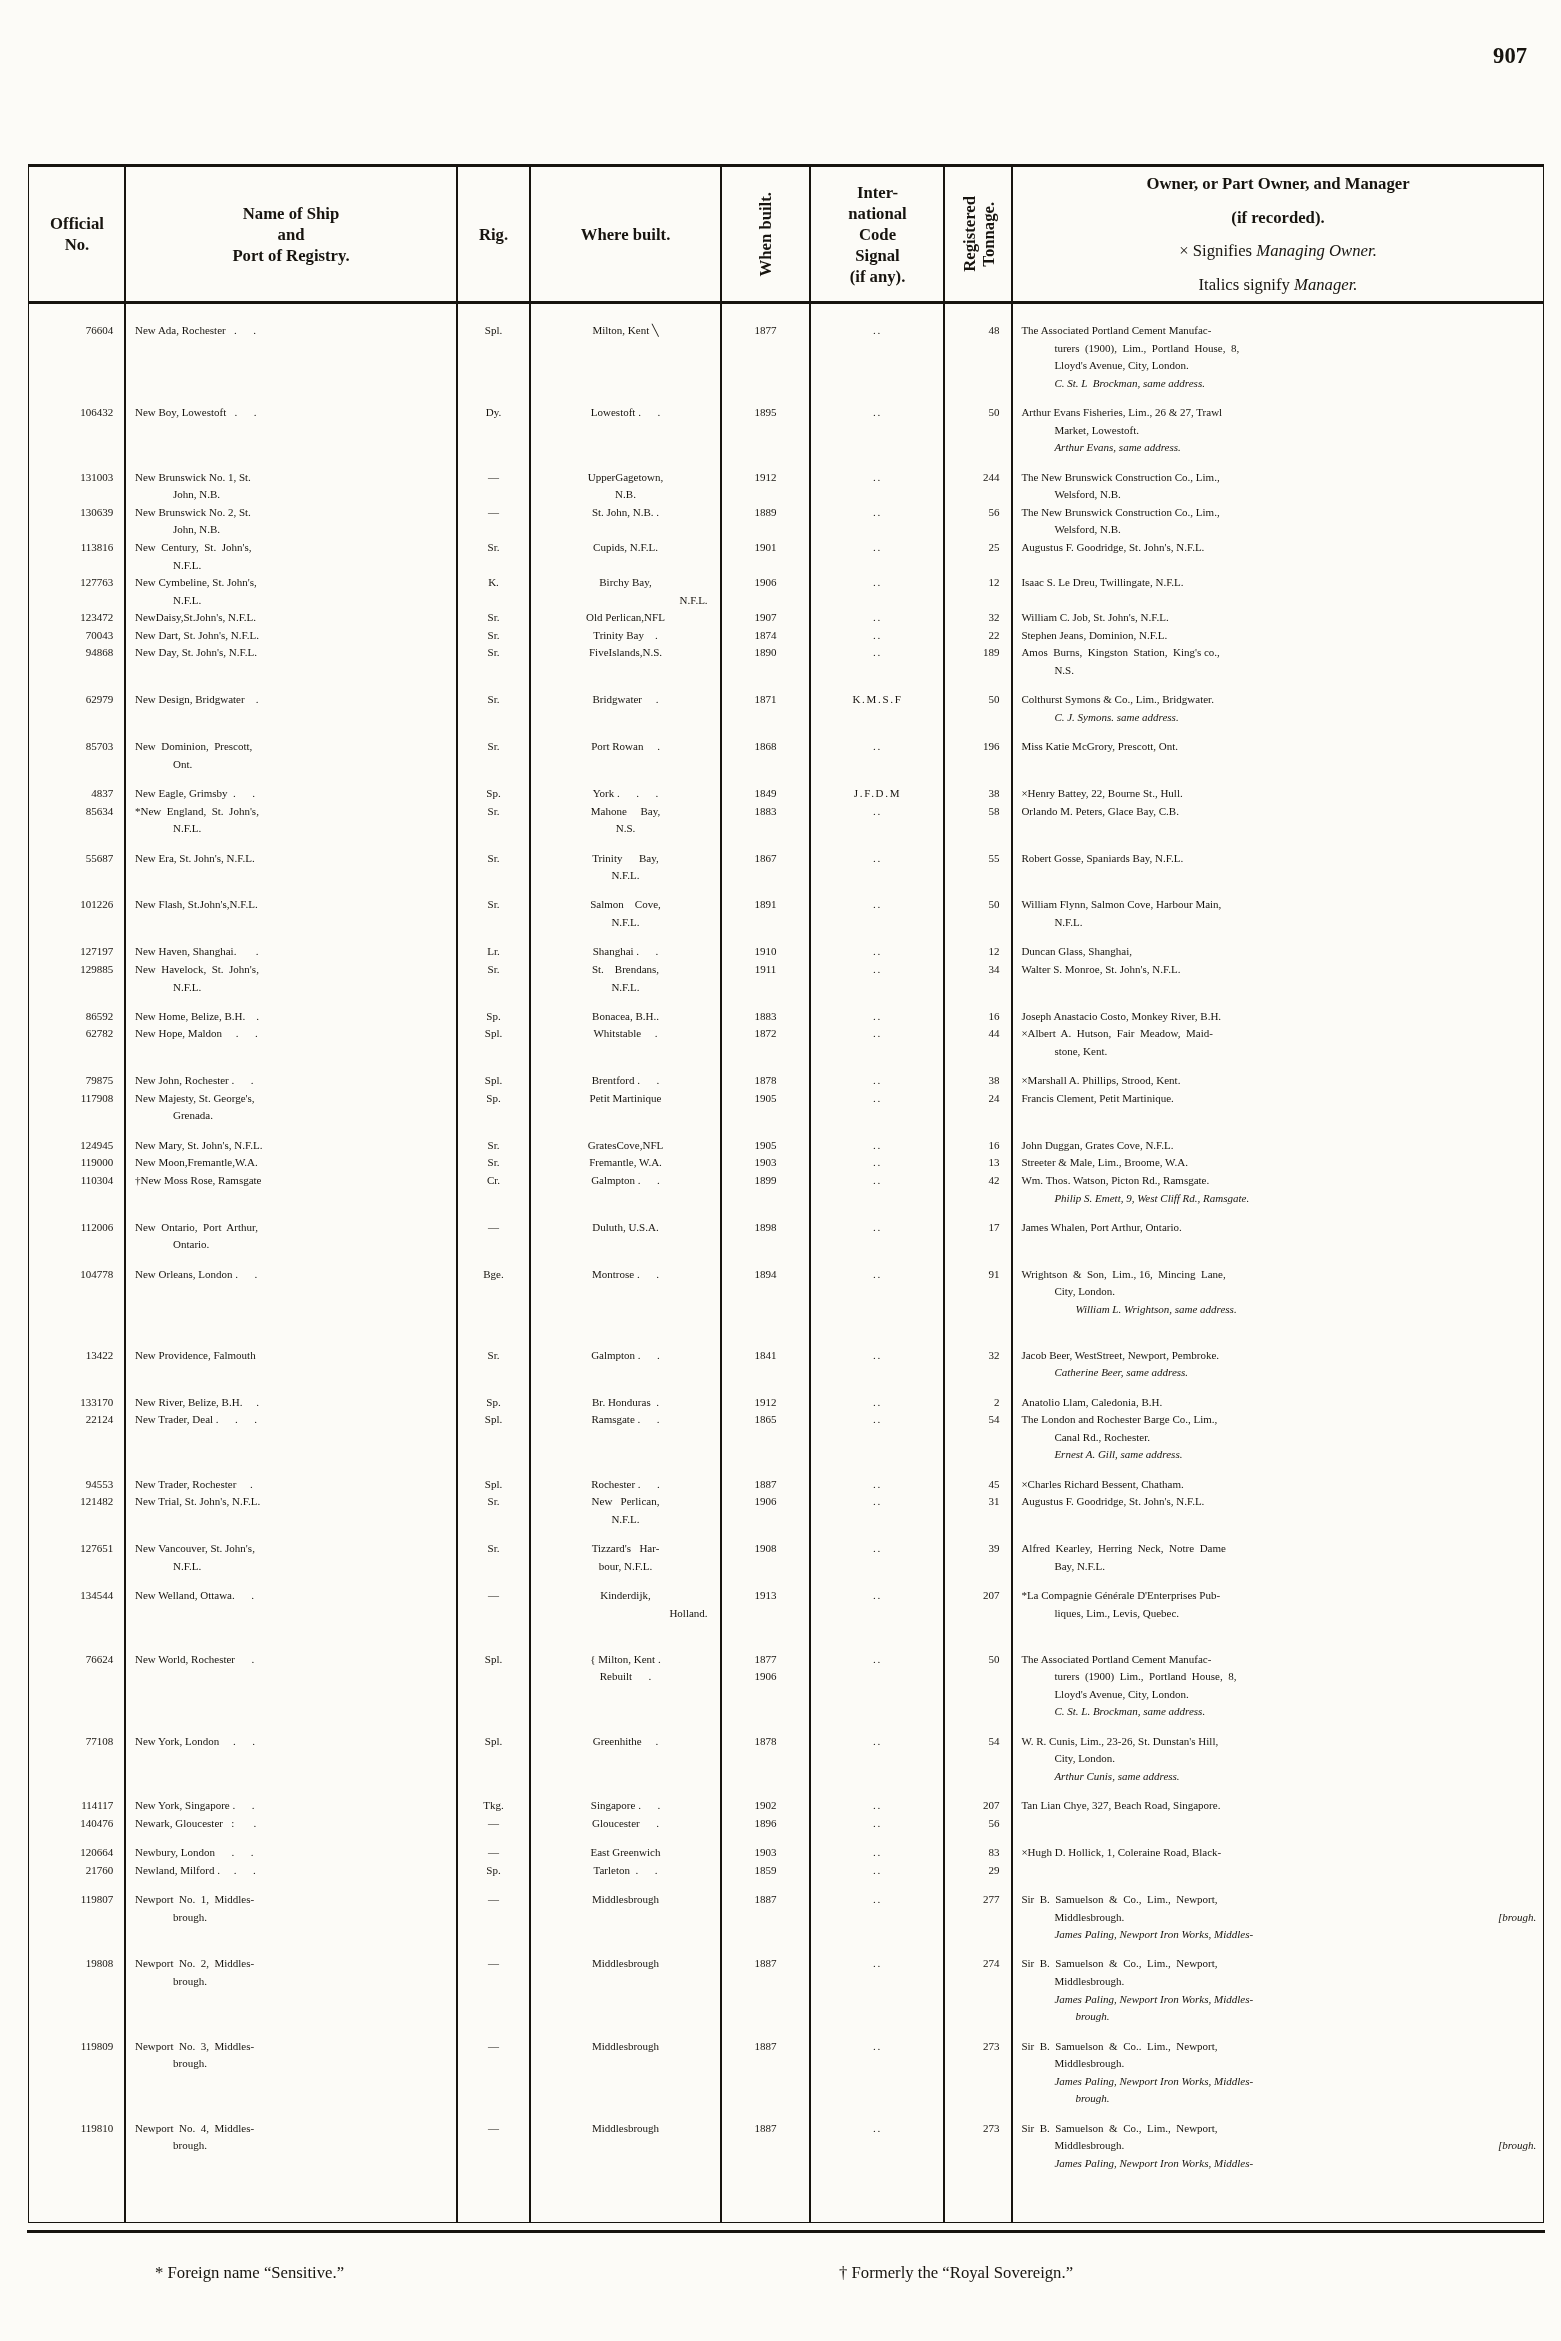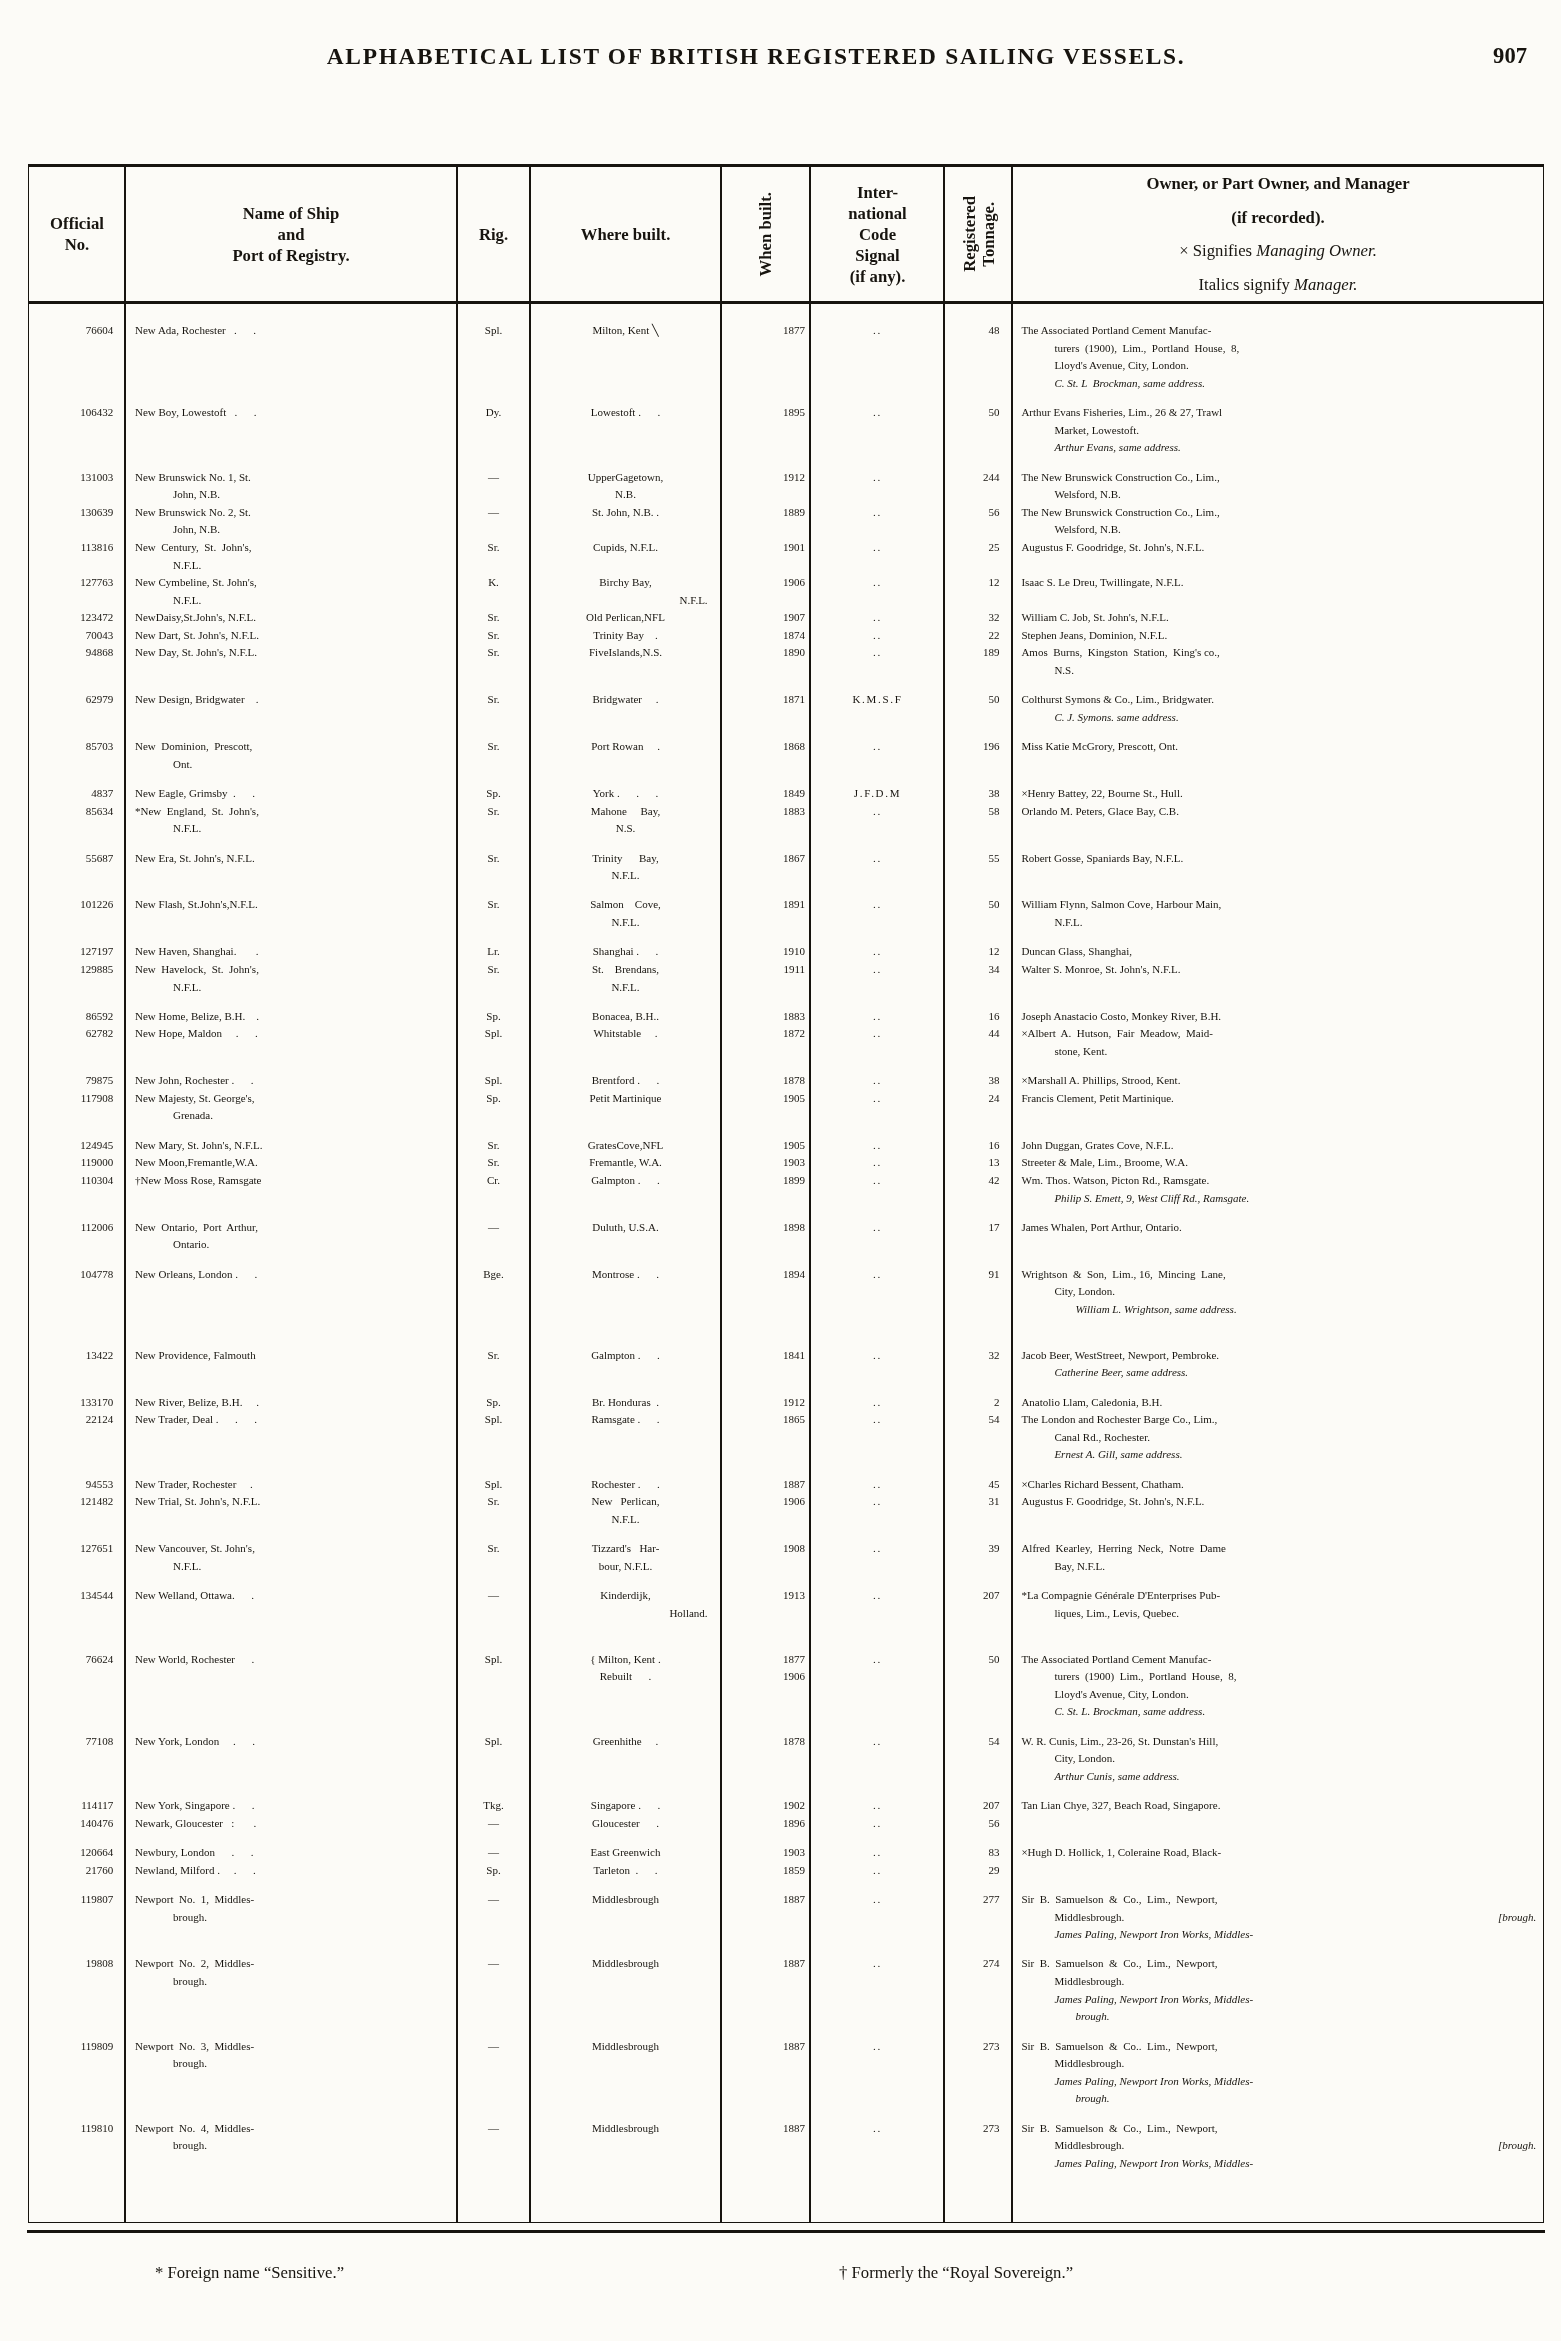--- a/index.html
+++ b/index.html
@@ -35,39 +35,38 @@
   .row.sp1 { margin-top:11.7px; }
   .row.sp2 { margin-top:28.4px; }
   .cell { padding:0 5px; }
   .ln { white-space:pre-wrap; }
   .c-no { text-align:right; padding-right:11.7px; font-variant-numeric:tabular-nums; }
   .c-name { padding-left:10px; }
   .c-name .ind { padding-left:38px; }
   .c-rig { text-align:center; }
   .c-blt { text-align:center; }
   .c-blt .rgt { text-align:right; padding-right:8.4px; }
-  .c-when { text-align:right; }
+  .c-when { text-align:center; }
   .c-code { text-align:center; letter-spacing:1.7px; }
   .c-ton { text-align:right; padding-right:13.4px; }
   .c-own { padding-left:8.4px; padding-right:6.7px; }
   .c-own .ind { padding-left:33px; }
   .c-own .ind2 { padding-left:54px; }
   .it { font-style:italic; }
   .rt { float:right; }
 
   .footnotes { position:absolute; top:2263px; left:0; right:0; font-size:16.7px; }
   .fn-left { position:absolute; left:155px; }
   .fn-right { position:absolute; left:839px; }
 </style>
 </head>
 <body>
 
 <div class="page">
 
-  <div class="title">ALPHABETICAL LIST OF BRITISH REGISTERED SAILING VESSELS.</div>
   <div class="pageno">907</div>
 
   <div class="tablewrap">
 
     <div class="vr" style="left:95px"></div>
     <div class="vr" style="left:427px"></div>
     <div class="vr" style="left:500px"></div>
     <div class="vr" style="left:691px"></div>
     <div class="vr" style="left:780px"></div>
     <div class="vr" style="left:914px"></div>

